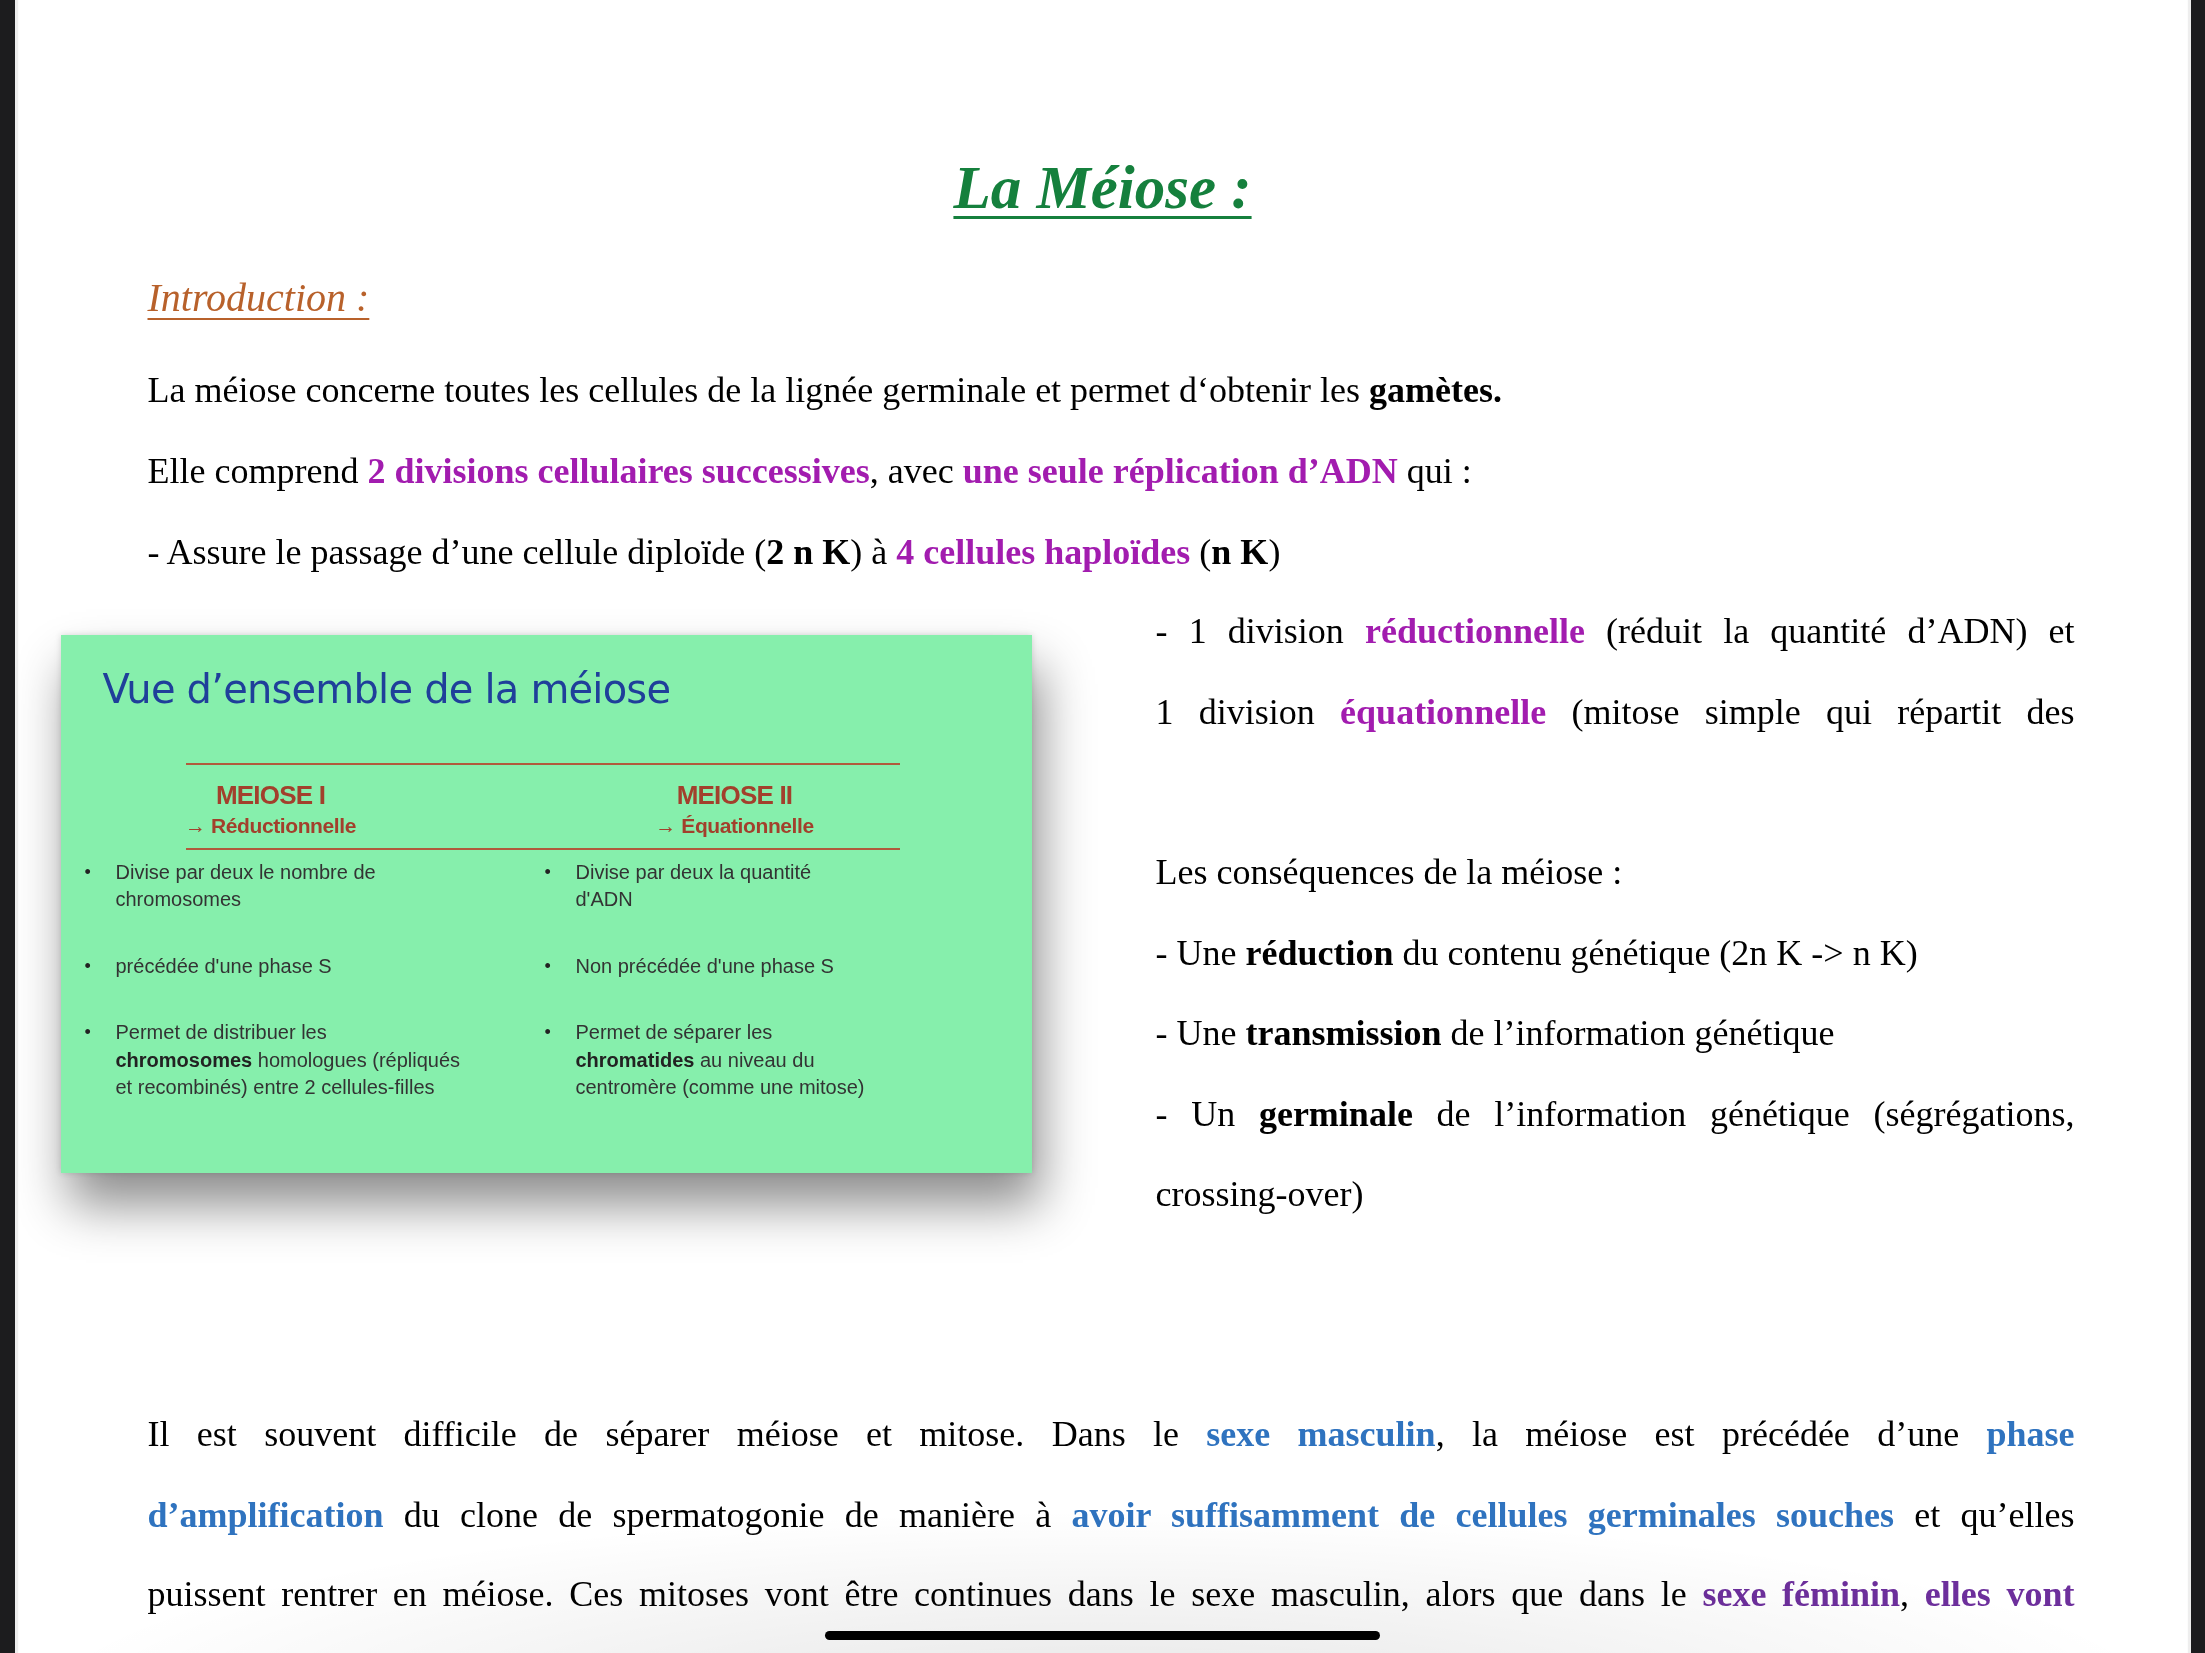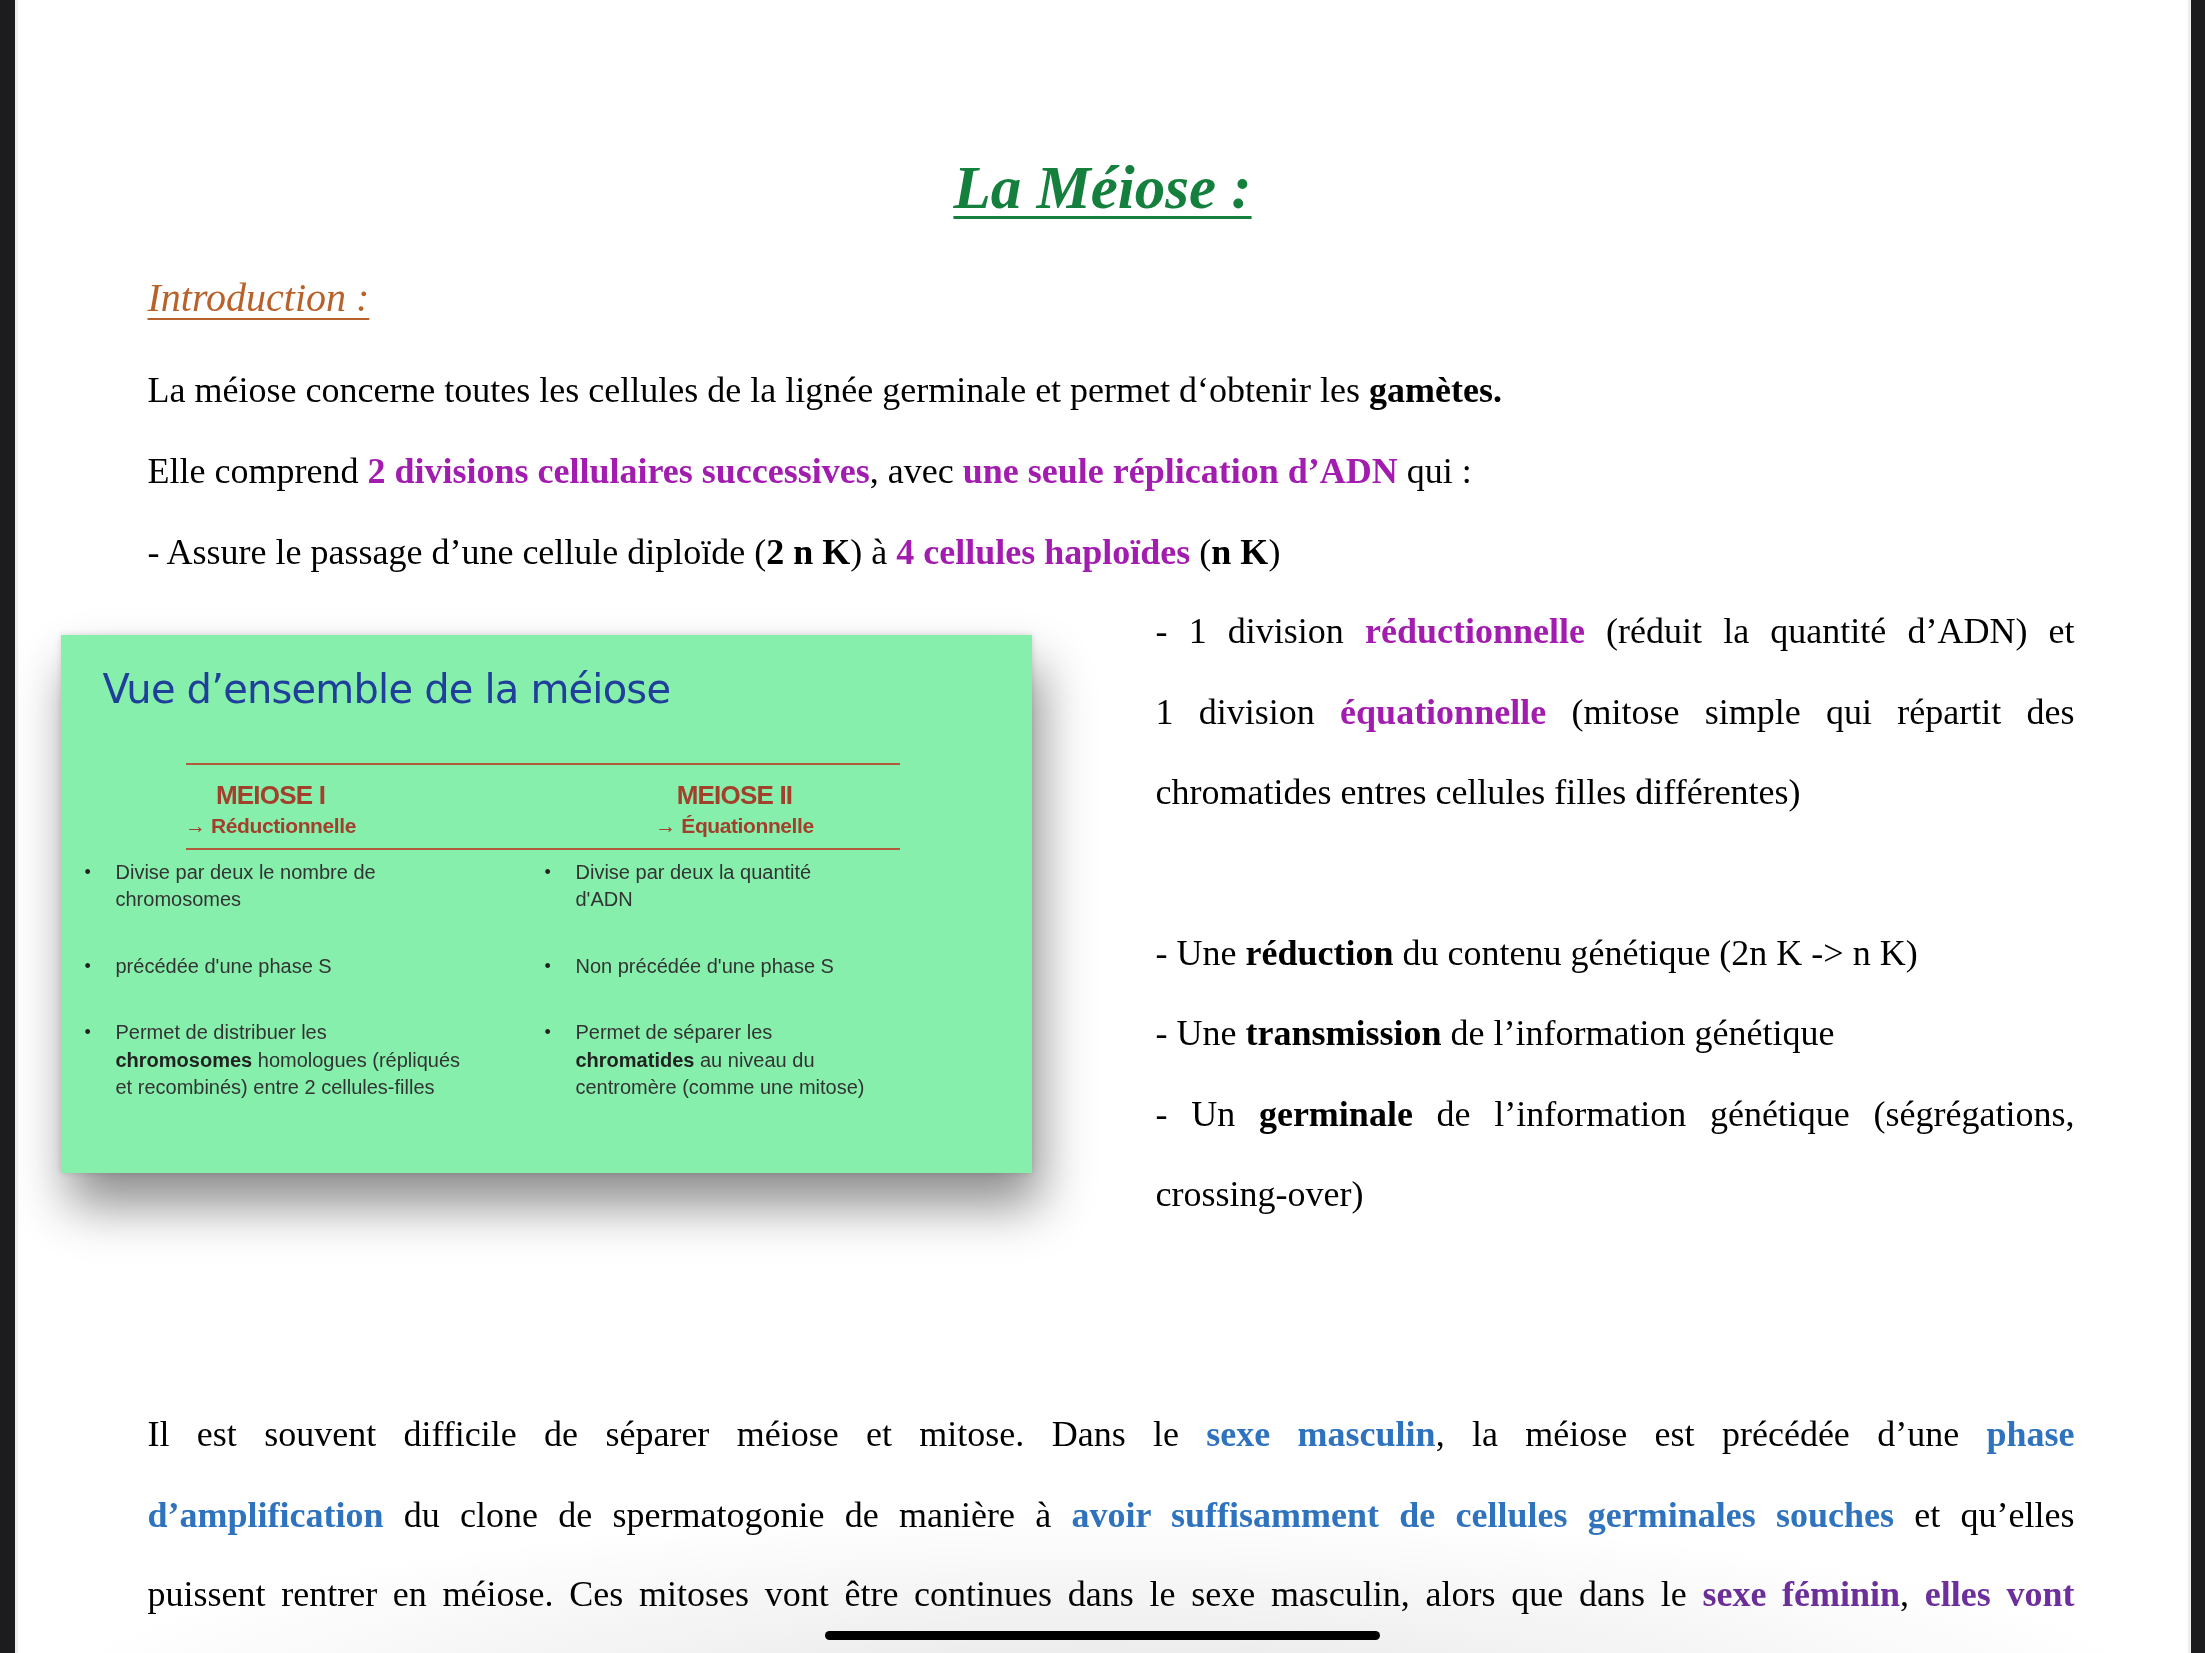--- a/index.html
+++ b/index.html
@@ -97,21 +97,21 @@
   <div class="line" style="left:133px; top:534px;">
     <span> - Assure le passage d’une cellule diploïde (</span><span class="bold">2 n K</span><span>) à </span><span class="orange">4 cellules haploïdes</span><span> (</span><span class="bold">n K</span><span>)</span>
   </div>
 
   <div class="justify" style="left:1141px; top:613px; width:919px;">
     <span> - 1 division </span><span class="orange">réductionnelle</span><span> (réduit la quantité d’ADN) et</span>
   </div>
   <div class="justify" style="left:1141px; top:694px; width:919px;">
     <span>1 division </span><span class="orange">équationnelle</span><span> (mitose simple qui répartit des</span>
   </div>
-  <div class="line" style="left:1141px; top:774px;">chromatides entres cellules filles différentes)</div>
+  <div class="line" style="left:1141px; top:854px;">Les conséquences de la méiose :</div>
   <div class="line" style="left:1141px; top:935px;">
     <span> - Une </span><span class="bold">réduction</span><span> du contenu génétique (2n K -&gt; n K)</span>
   </div>
   <div class="line" style="left:1141px; top:1015px;">
     <span> - Une </span><span class="bold">transmission</span><span> de l’information génétique</span>
   </div>
   <div class="justify" style="left:1141px; top:1096px; width:919px;">
     <span> - Un </span><span class="bold">germinale</span><span> de l’information génétique (ségrégations,</span>
   </div>
   <div class="line" style="left:1141px; top:1176px;">crossing-over)</div>

